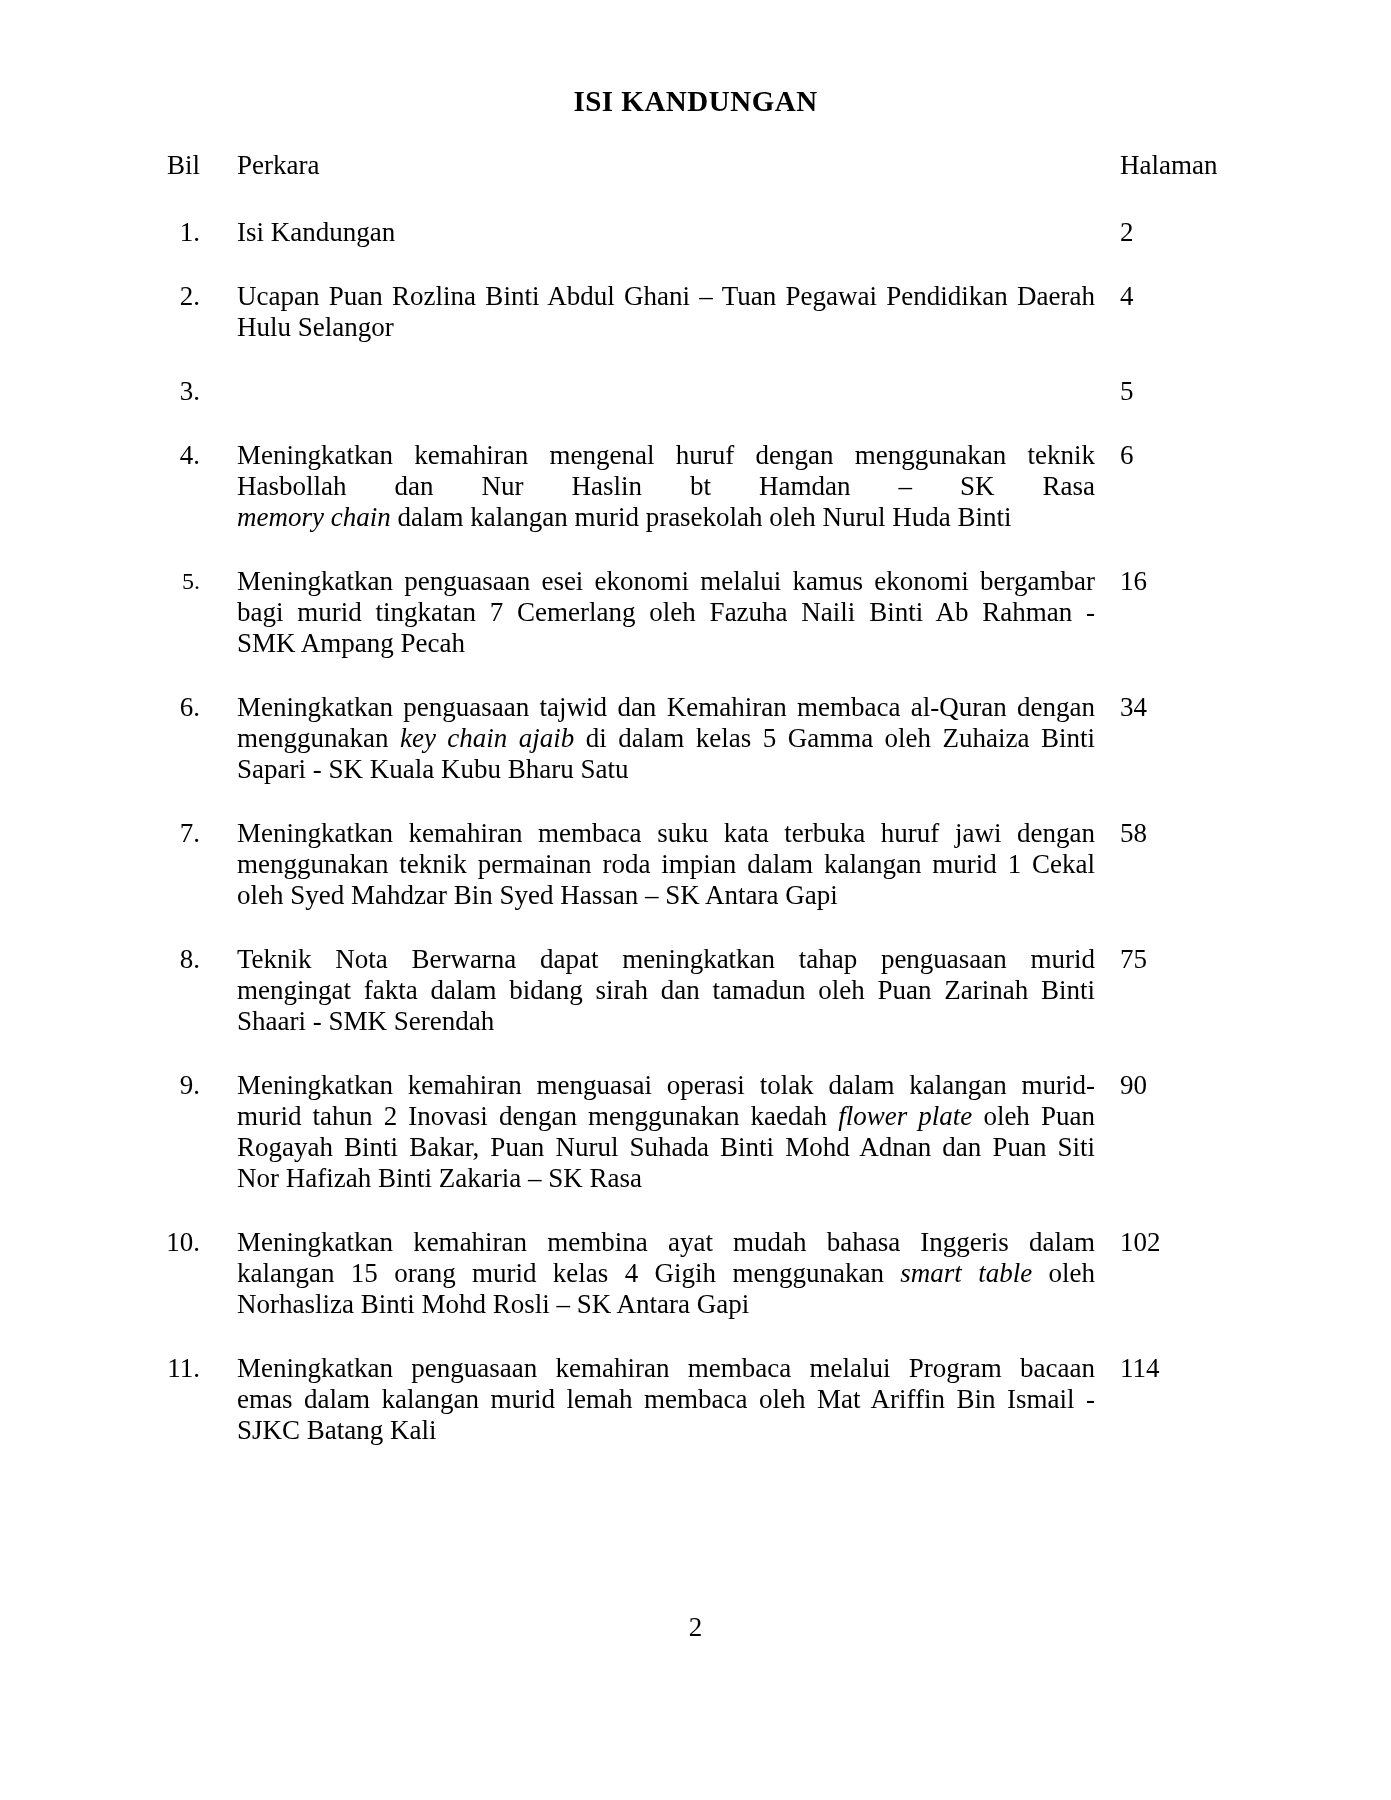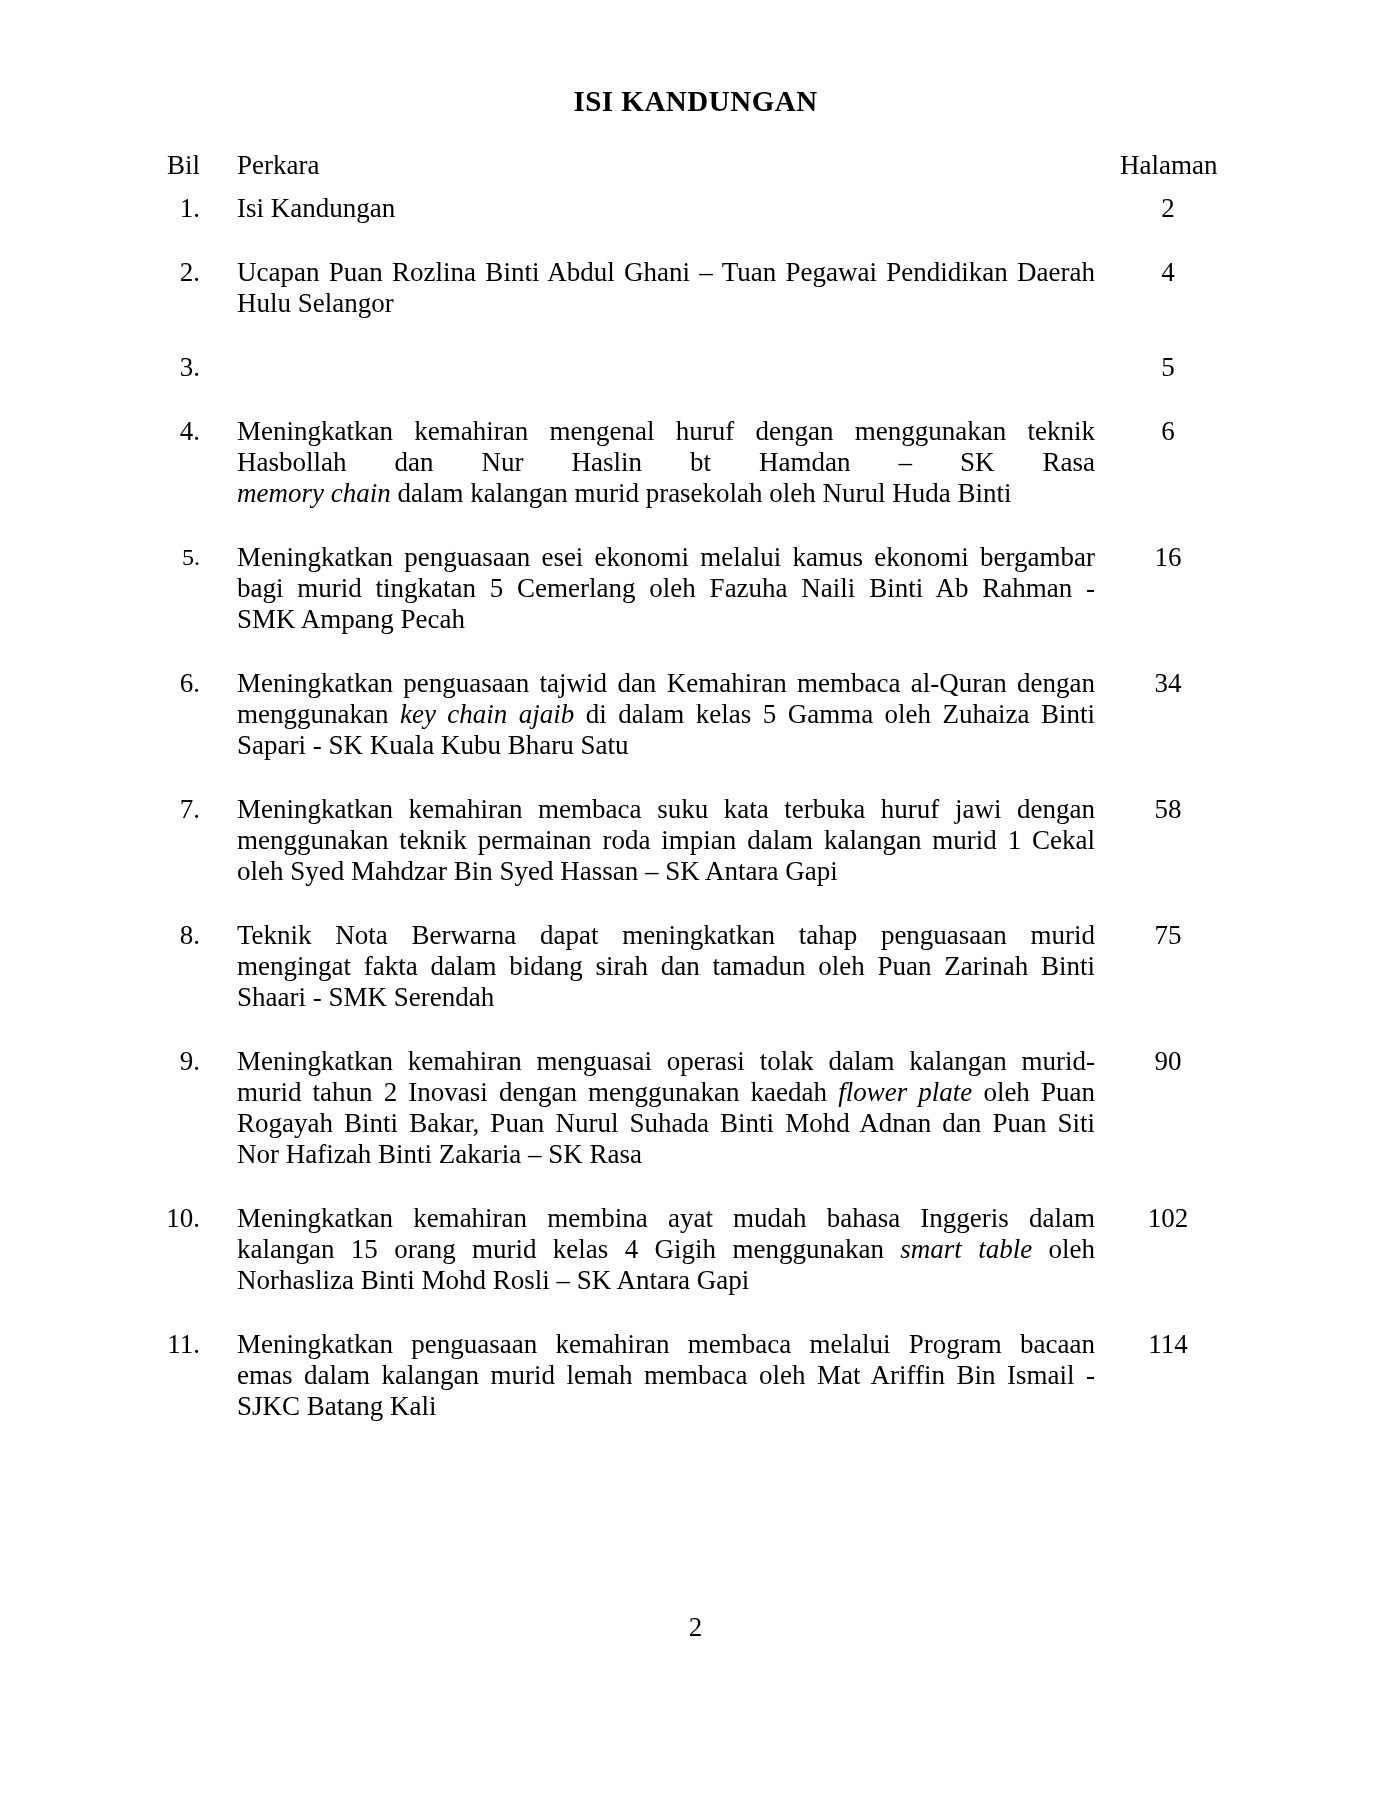--- a/index.html
+++ b/index.html
@@ -21,21 +21,21 @@
     text-align: center;
     line-height: 31px;
     margin: 0 0 33px 0;
     letter-spacing: 0.5px;
   }
   .row {
     display: flex;
     align-items: flex-start;
     margin-bottom: 33px;
   }
-  .row.header { margin-bottom: 12px; }
+  .row.header { margin-bottom: 36px; }
   .num {
     flex: none;
     width: 200px;
     text-align: right;
   }
   .num.small { font-size: 24px; }
   .text {
     flex: none;
     width: 858px;
     margin-left: 37px;
@@ -43,21 +43,20 @@
   .header .text { text-align: left; }
   .line {
     text-align: justify;
     text-align-last: justify;
   }
   .line:last-child { text-align-last: left; }
   .page-col {
     flex: none;
     width: 96px;
     margin-left: 25px;
-    text-align: center;
   }
   .footer {
     position: absolute;
     top: 1612px;
     left: 0;
     width: 1391px;
     text-align: center;
   }
   em { font-style: italic; }
 </style>
@@ -102,21 +101,21 @@
           <div class="line"><span>Meningkatkan kemahiran mengenal huruf  dengan menggunakan teknik</span></div>
           <div class="line"><span>Hasbollah dan Nur Haslin bt Hamdan – SK Rasa</span></div>
           <div class="line"><em>memory chain</em><span> dalam kalangan murid prasekolah oleh Nurul Huda Binti</span></div>
         </div>
         <div class="page-col">6</div>
       </div>
       <div class="row">
         <div class="num small">5.</div>
         <div class="text">
           <div class="line"><span>Meningkatkan penguasaan esei ekonomi melalui kamus ekonomi bergambar</span></div>
-          <div class="line"><span>bagi murid tingkatan 5 Cemerlang oleh Fazuha Naili Binti Ab Rahman -</span></div>
+          <div class="line"><span>bagi murid tingkatan 7 Cemerlang oleh Fazuha Naili Binti Ab Rahman -</span></div>
           <div class="line"><span>SMK Ampang Pecah</span></div>
         </div>
         <div class="page-col">16</div>
       </div>
       <div class="row">
         <div class="num">6.</div>
         <div class="text">
           <div class="line"><span>Meningkatkan penguasaan tajwid dan Kemahiran membaca al-Quran dengan</span></div>
           <div class="line"><span>menggunakan </span><em>key chain ajaib</em><span>  di dalam kelas 5 Gamma oleh Zuhaiza Binti</span></div>
           <div class="line"><span>Sapari - SK Kuala Kubu Bharu Satu</span></div>

